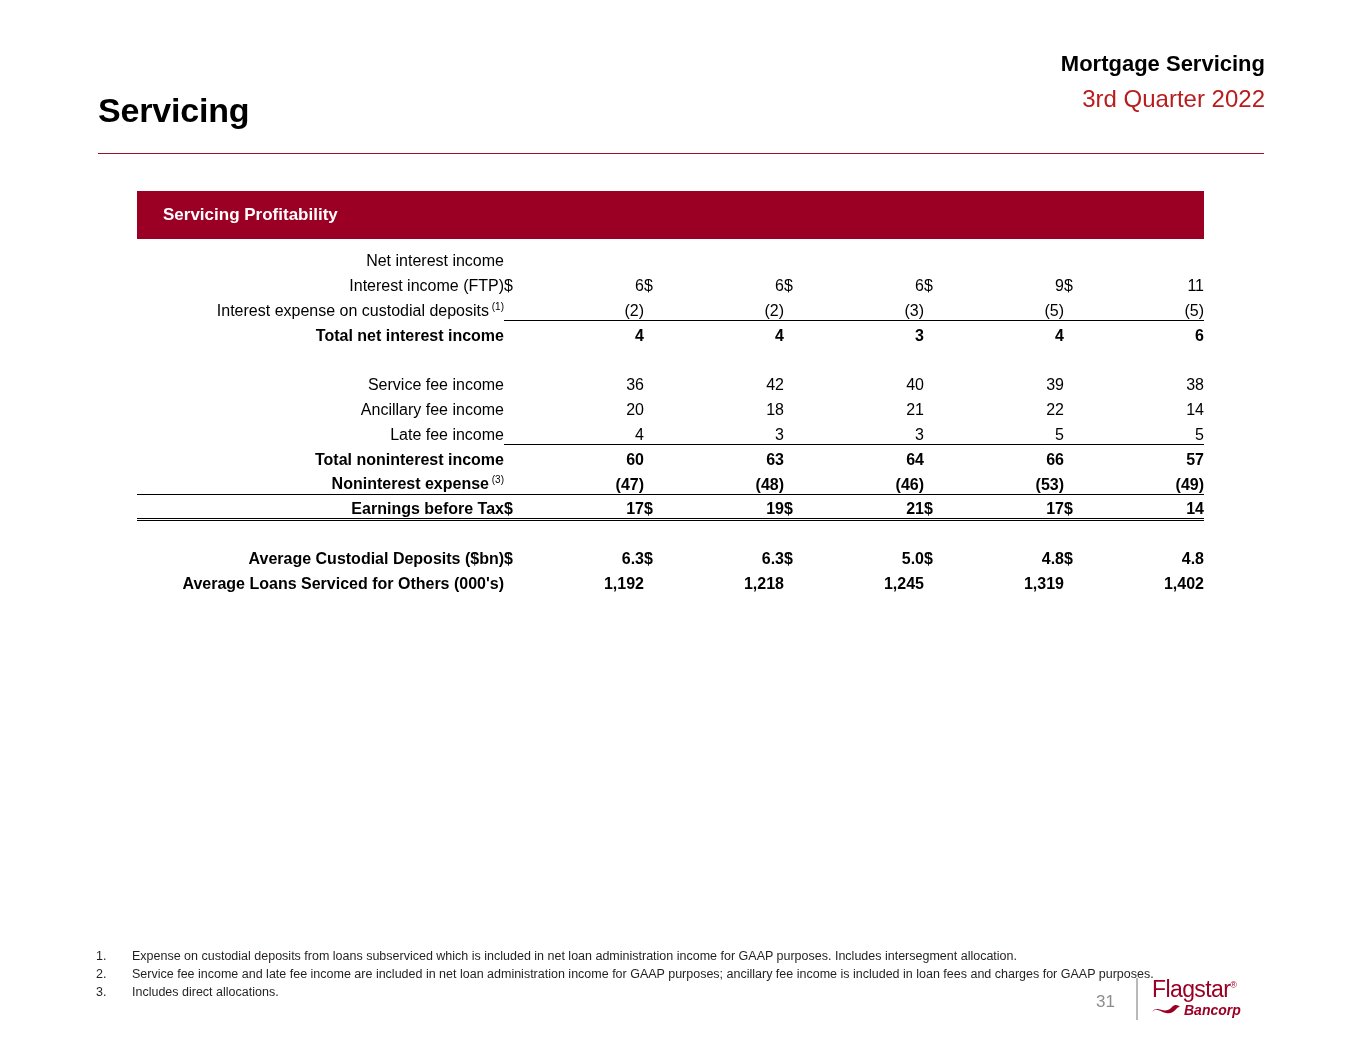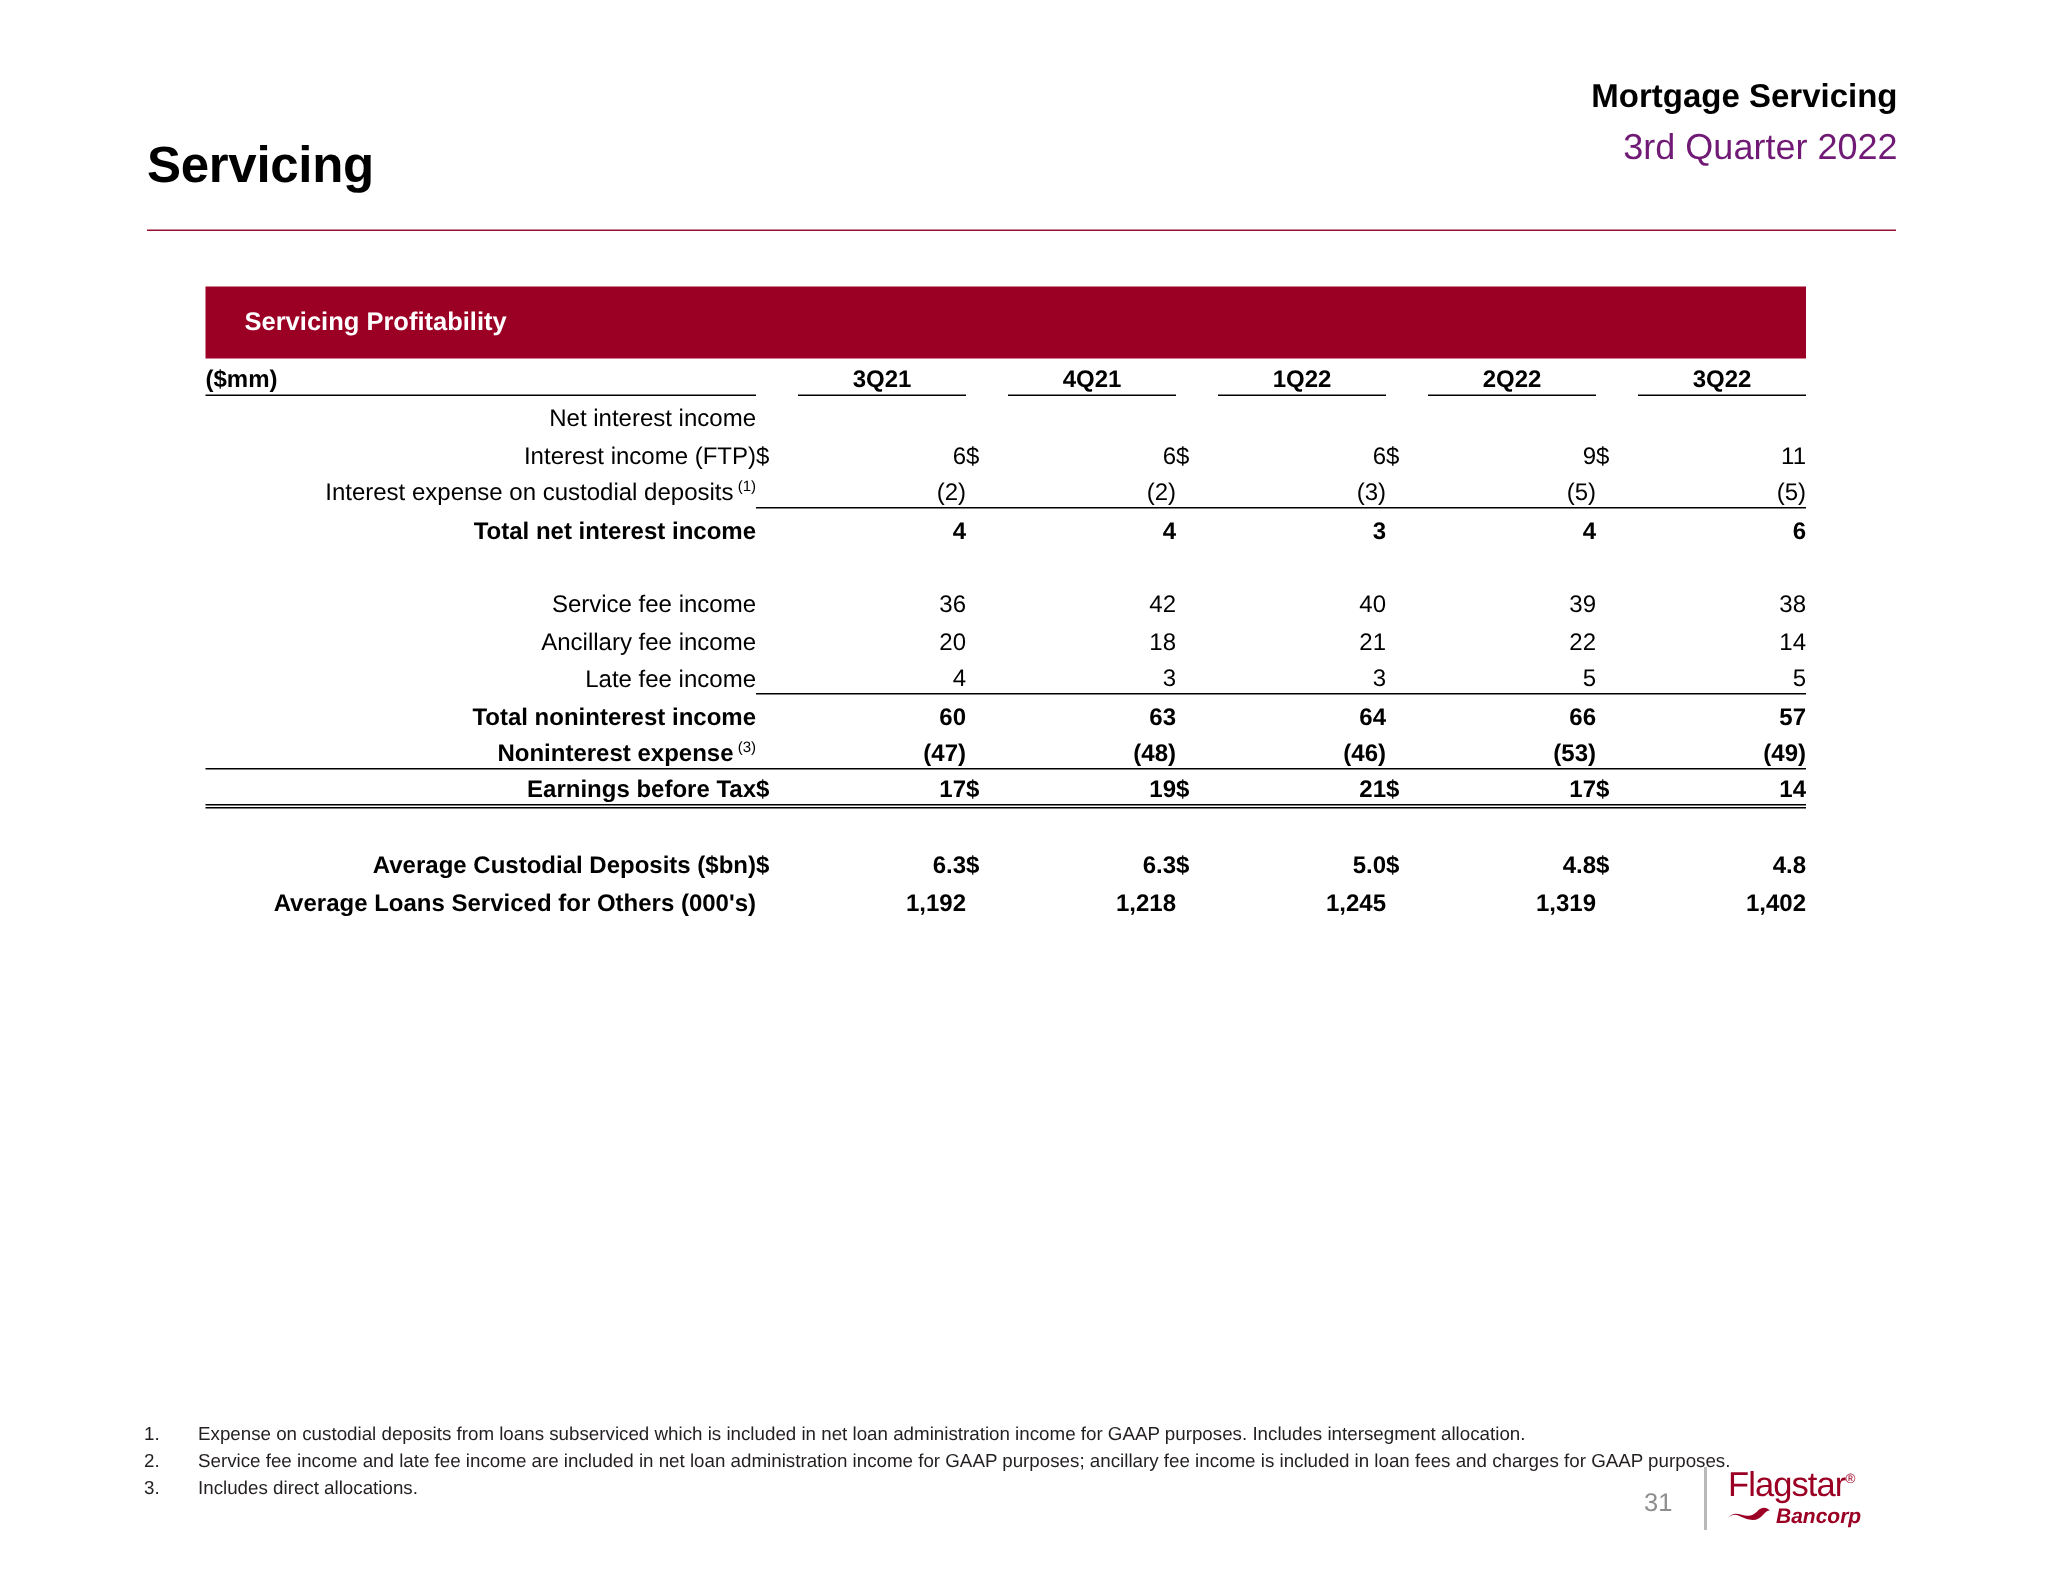--- a/index.html
+++ b/index.html
@@ -38,21 +38,21 @@
     text-align: right;
   }
   .header-sub1 {
     font-size: 22px;
     font-weight: bold;
     color: #000;
     line-height: 1.3;
   }
   .header-sub2 {
     font-size: 24px;
-    color: #701a75;
+    color: #b91c1c;
     line-height: 1.35;
     margin-top: 4px;
   }
   .header-rule {
     position: absolute;
     left: 98px;
     top: 153px;
     width: 1166px;
     height: 1px;
     background: #9b0f30;
@@ -224,33 +224,20 @@
       <col class="c-cur">
         <col class="c-val">
       <col class="c-cur">
         <col class="c-val">
       <col class="c-cur">
         <col class="c-val">
       <col class="c-cur">
         <col class="c-val">
     </colgroup>
     <tbody id="table-body">
-        <tr class="header-row">
-          <td class="hdr-label">($mm)</td>
-          <td class="nb"></td>
-          <td class="hdr-per">3Q21</td>
-          <td class="nb"></td>
-          <td class="hdr-per">4Q21</td>
-          <td class="nb"></td>
-          <td class="hdr-per">1Q22</td>
-          <td class="nb"></td>
-          <td class="hdr-per">2Q22</td>
-          <td class="nb"></td>
-          <td class="hdr-per">3Q22</td>
-        </tr>
         <tr class="rowh">
           <td class="lbl">Net interest income</td>
           <td class="cur"></td>
           <td class="num"></td>
           <td class="cur"></td>
           <td class="num"></td>
           <td class="cur"></td>
           <td class="num"></td>
           <td class="cur"></td>
           <td class="num"></td>

